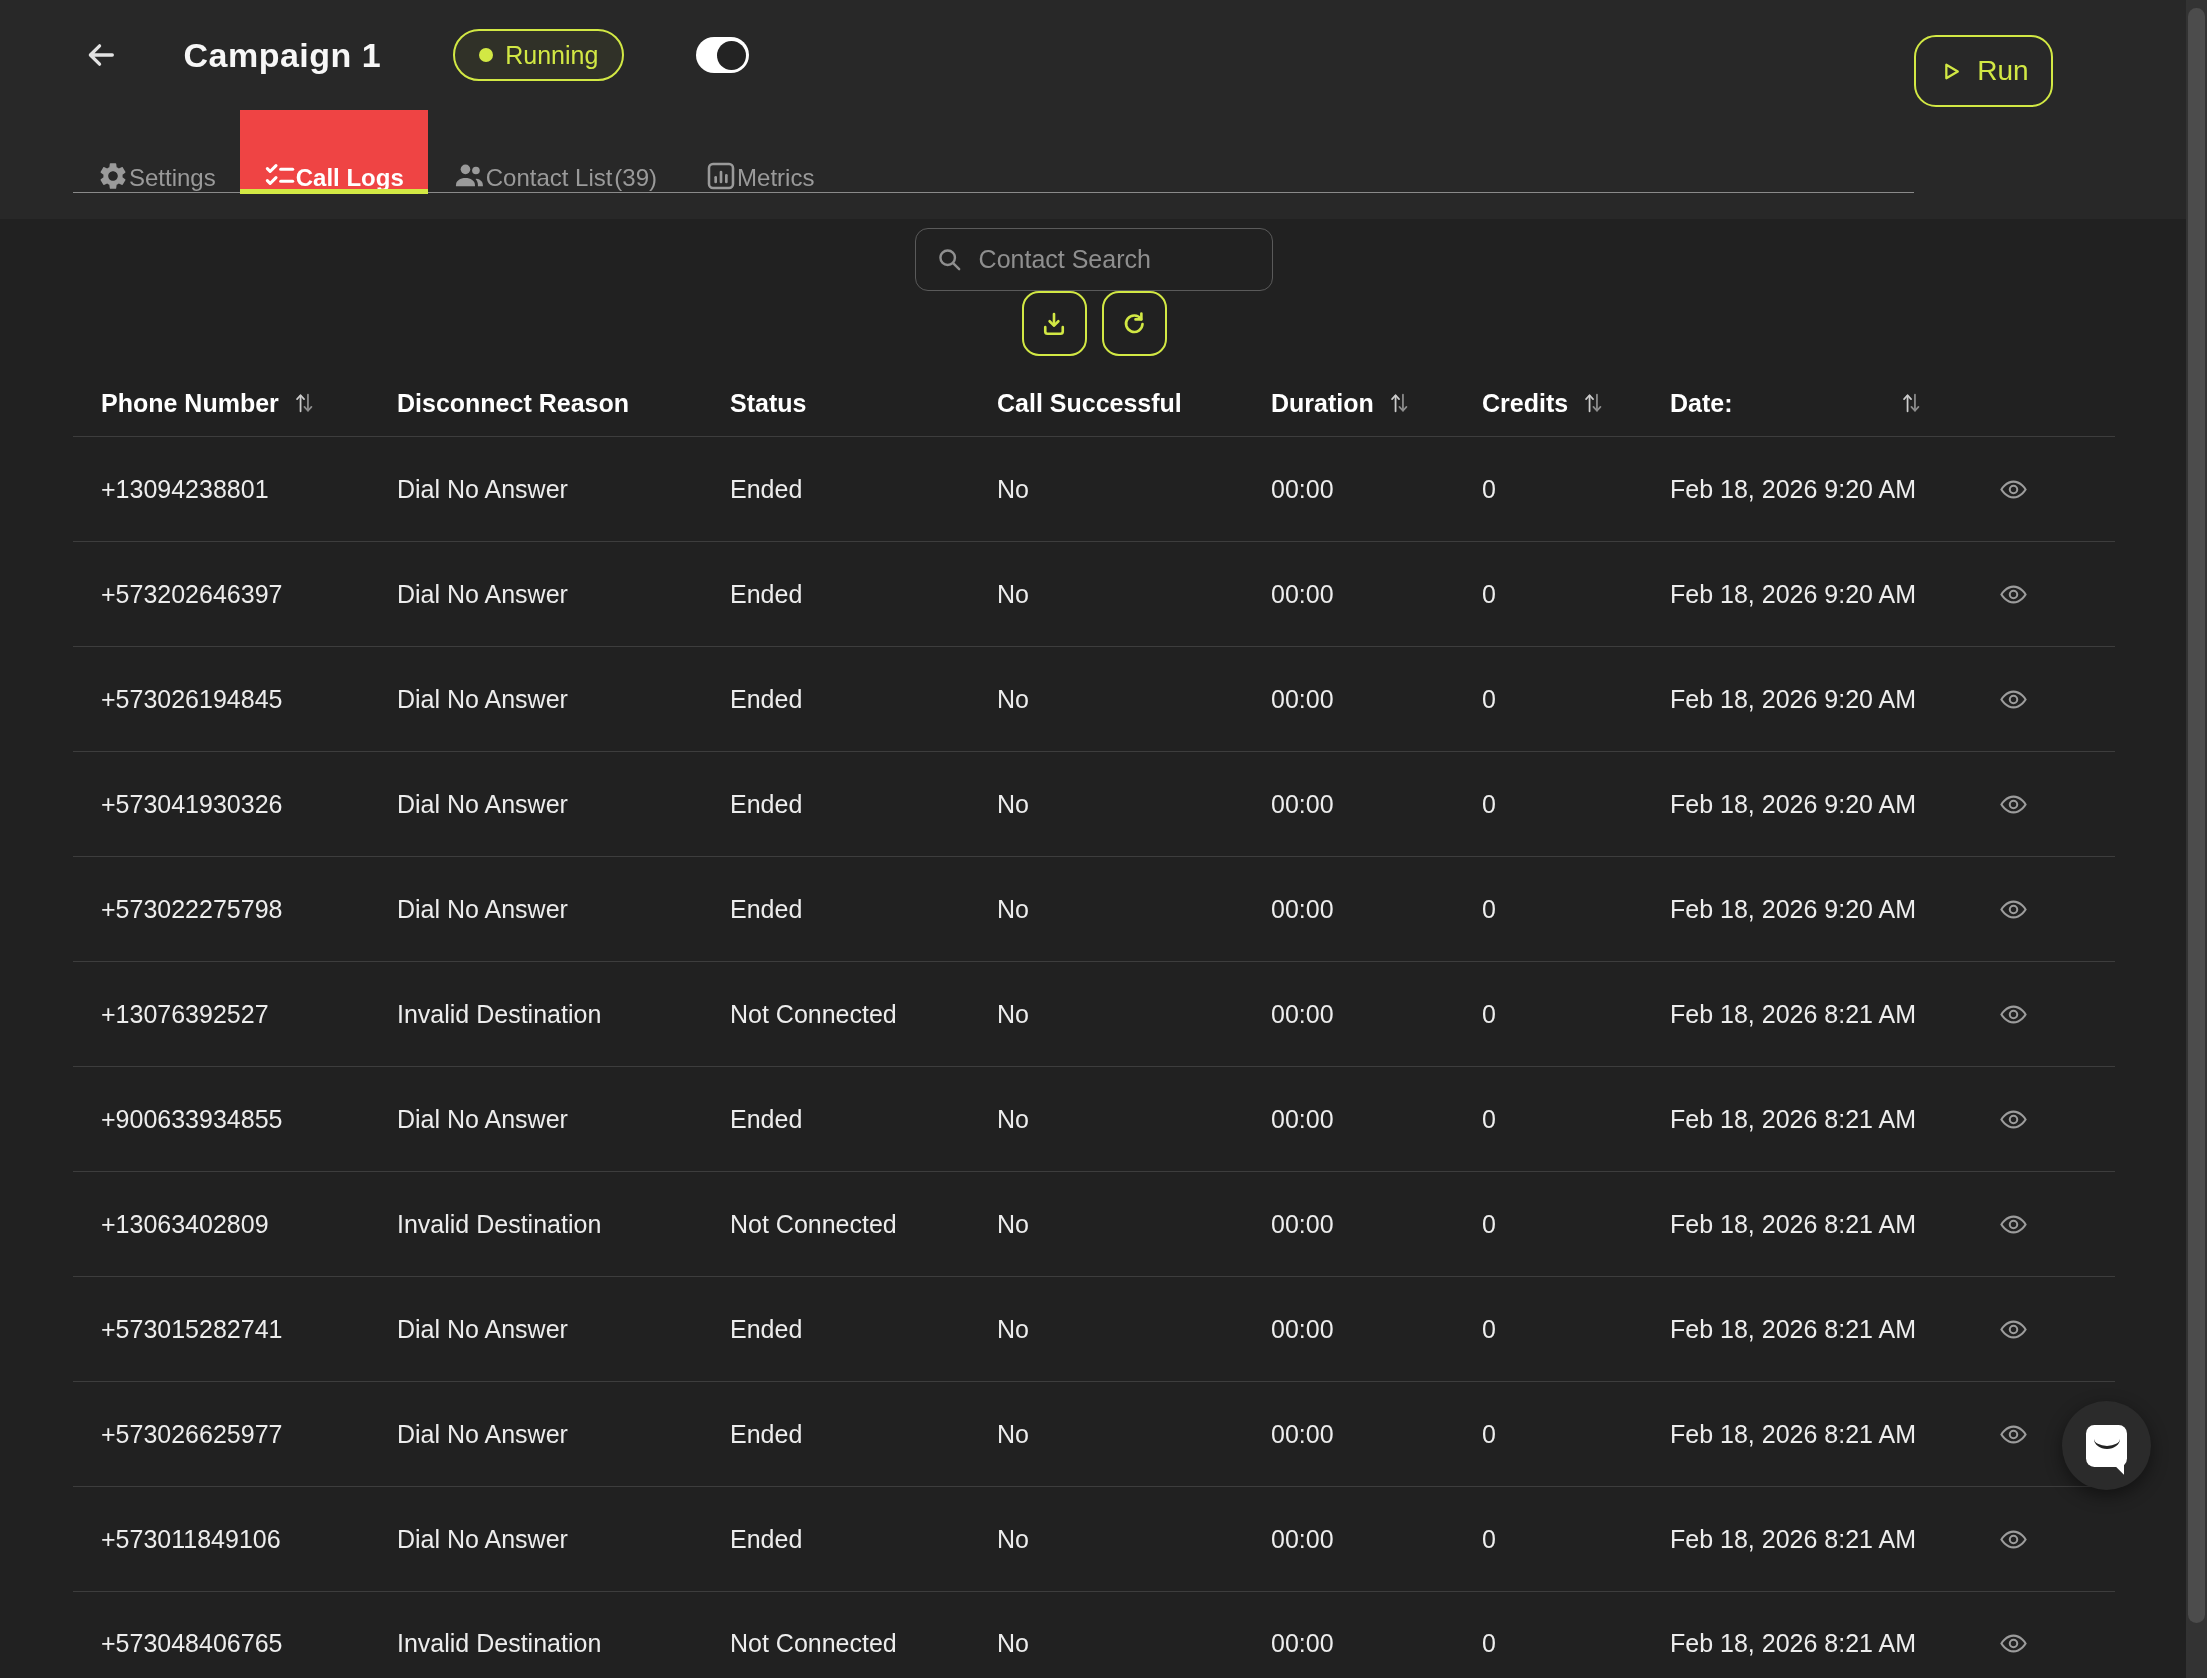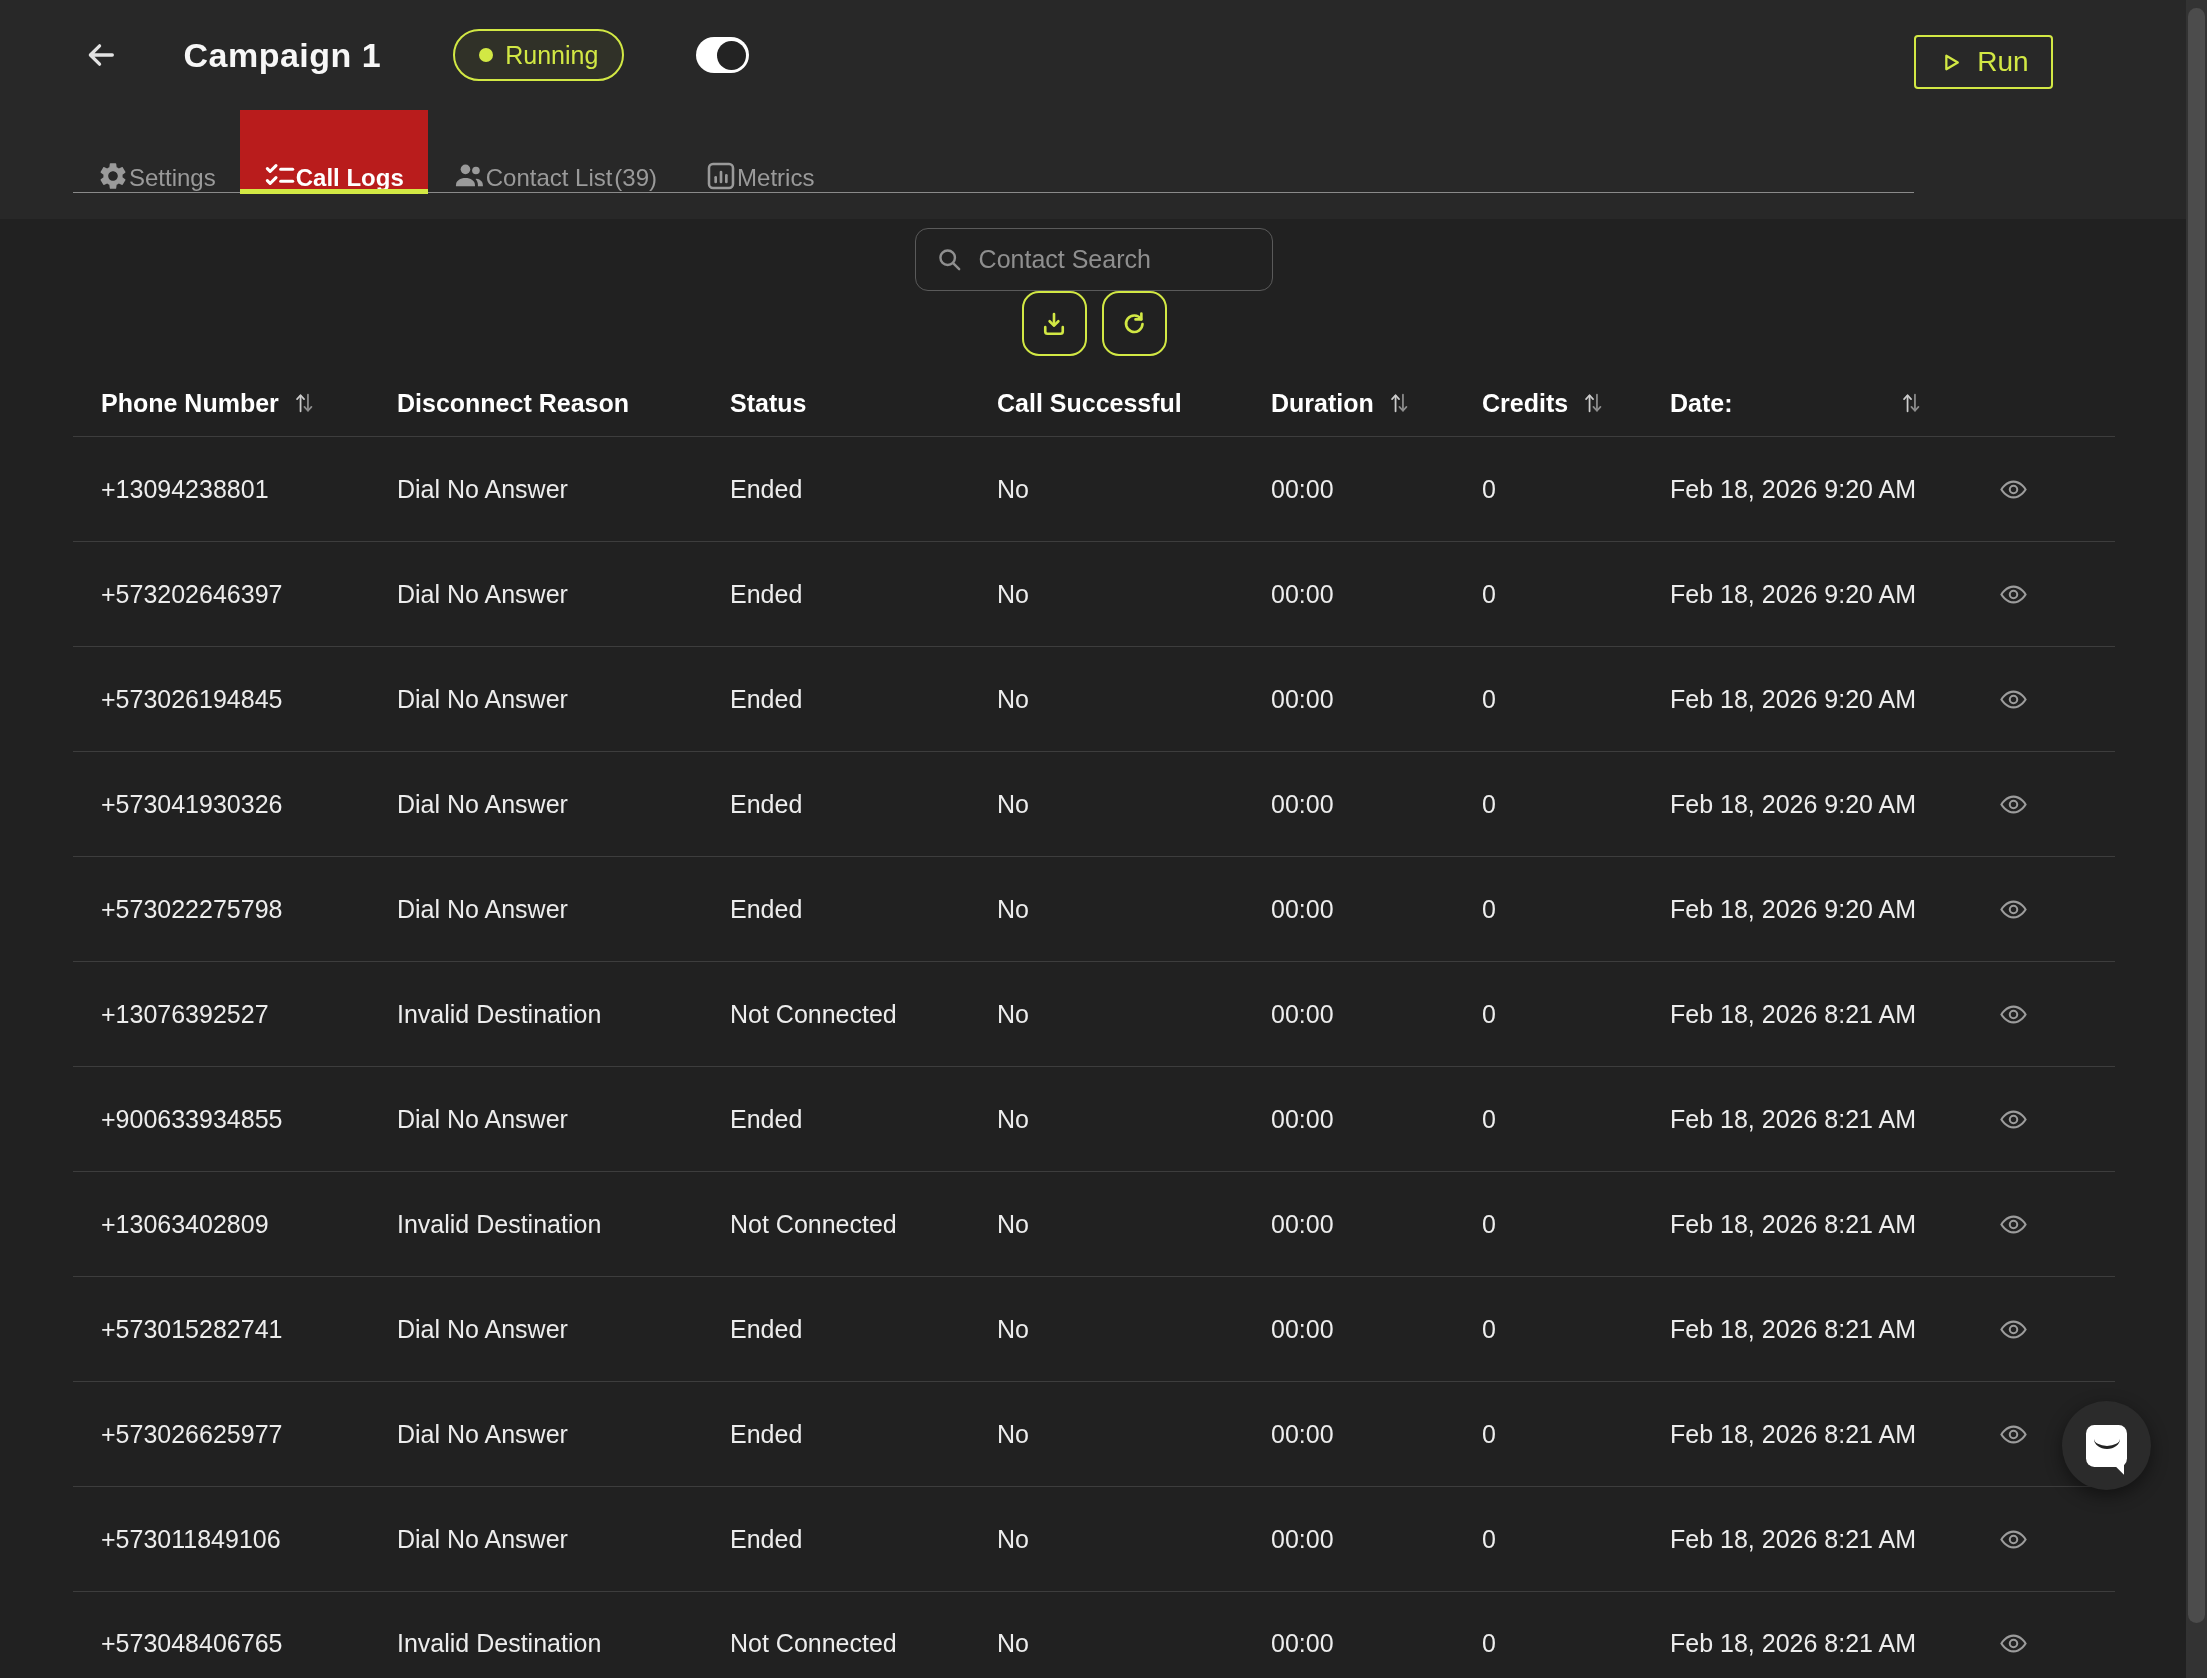--- a/index.html
+++ b/index.html
@@ -24,30 +24,30 @@
     height: 52px; padding: 0 24px; border: 2.3px solid var(--accent);
     border-radius: 26px; color: var(--accent); font-size: 25px;
     background: rgba(210,232,66,0.05);
   }
   .status-dot { width: 14px; height: 14px; border-radius: 50%; background: var(--accent); }
   .toggle { margin-left: 28px; width: 53px; height: 36px; background: #ffffff; border-radius: 18.6px; position: relative; cursor: pointer; flex: 0 0 auto; }
   .toggle-knob { position: absolute; top: 3.7px; right: 3.7px; width: 29px; height: 29px; border-radius: 50%; background: #232323; }
 
   .run-btn {
     display: flex; align-items: center; justify-content: center; gap: 14px;
-    width: 139px; height: 54px; border: 2.3px solid var(--accent); border-radius: 4px;
+    width: 139px; height: 72px; border: 2.3px solid var(--accent); border-radius: 22px;
     color: var(--accent); font-size: 28px; background: transparent; cursor: pointer;
   }
 
   .tabs-row { margin-left: 73px; height: 83px; display: flex; border-bottom: 1.9px solid #8a8a8a; }
   .tab {
     display: flex; align-items: flex-end; padding: 0 24px;
     color: #9a9a9a; font-size: 24px; position: relative; cursor: pointer; white-space: nowrap;
   }
-  .tab.active { background: #b91c1c; color: #ffffff; font-weight: 700; }
+  .tab.active { background: #ef4444; color: #ffffff; font-weight: 700; }
   .tab.active::after {
     content: ""; position: absolute; left: 0; right: 0; bottom: -1.9px; height: 4.7px;
     background: var(--accent);
   }
   .tab .count { margin-left: 1.9px; }
 
   
   .toolbar { margin: 9.3px 93px 0 73px; display: flex; justify-content: space-between; align-items: center; flex-direction: column; }
   .search-box {
     width: 358px; height: 63px; border: 1.4px solid #5a5a5a; border-radius: 13px;

